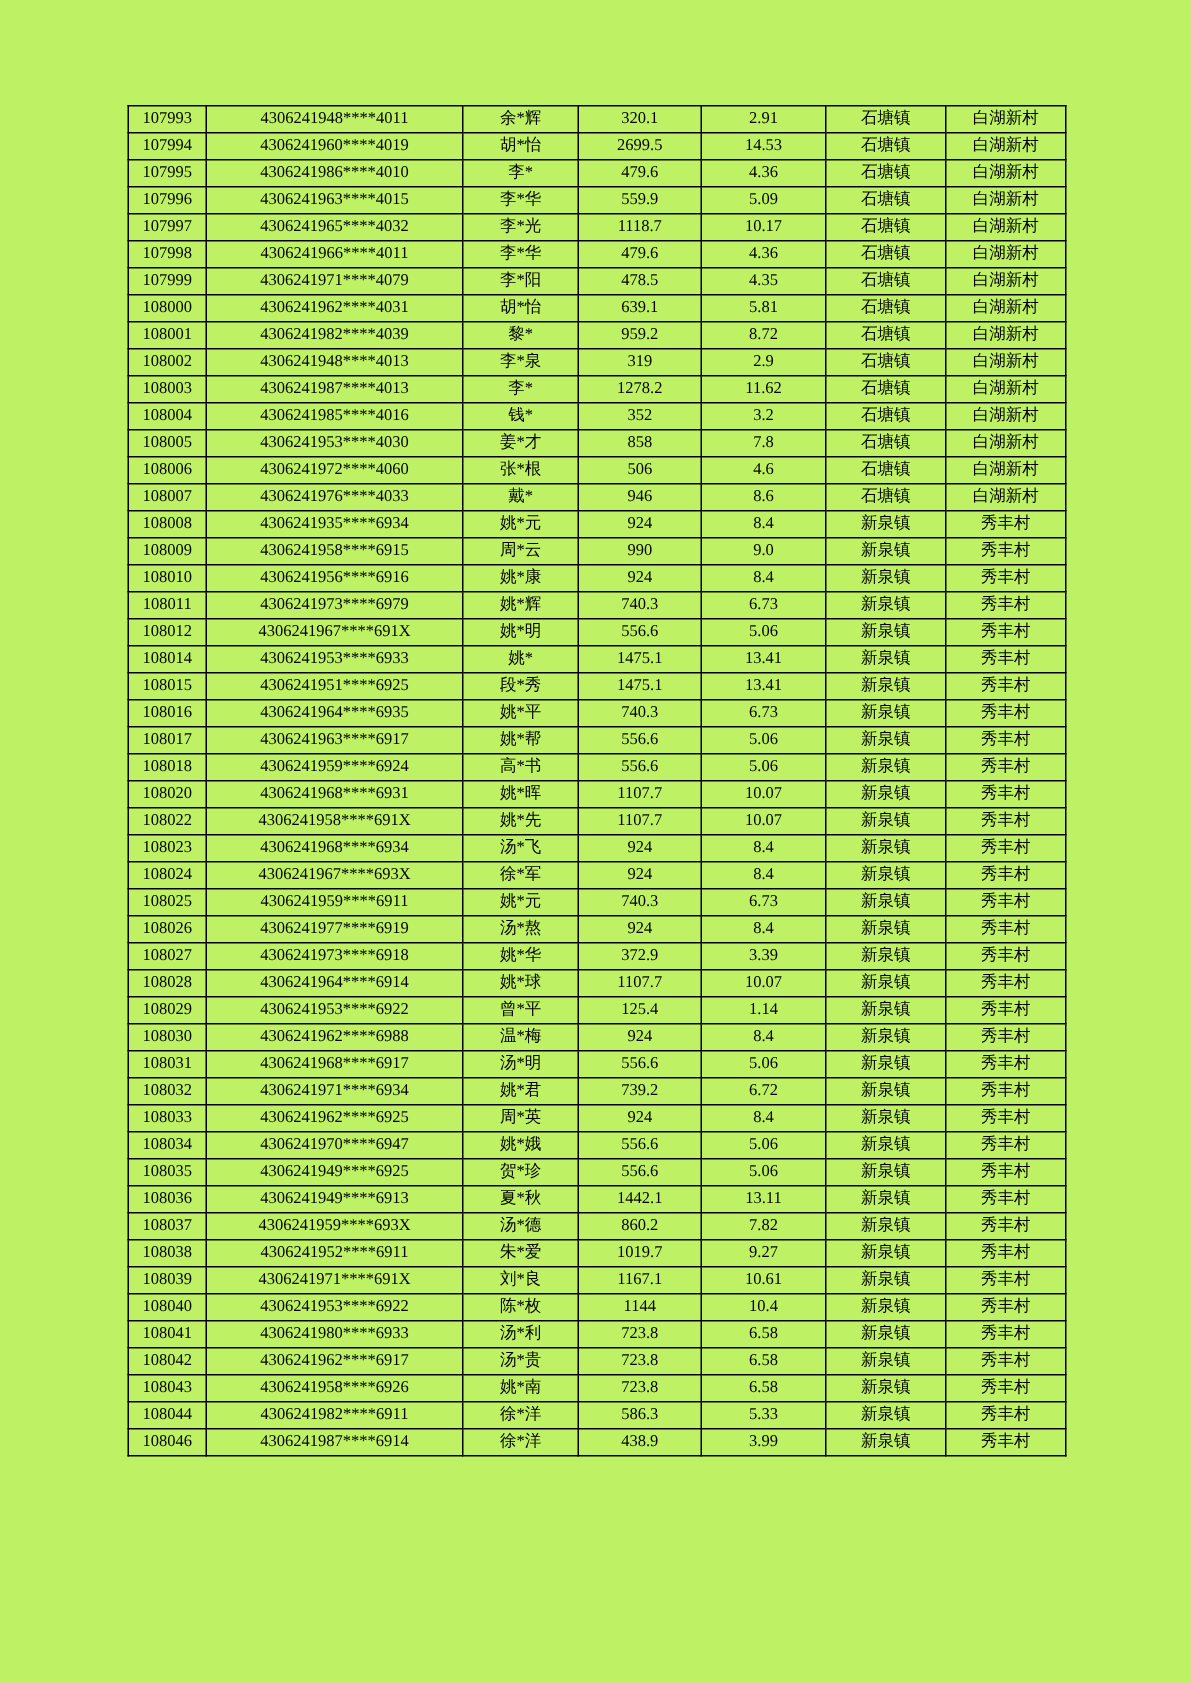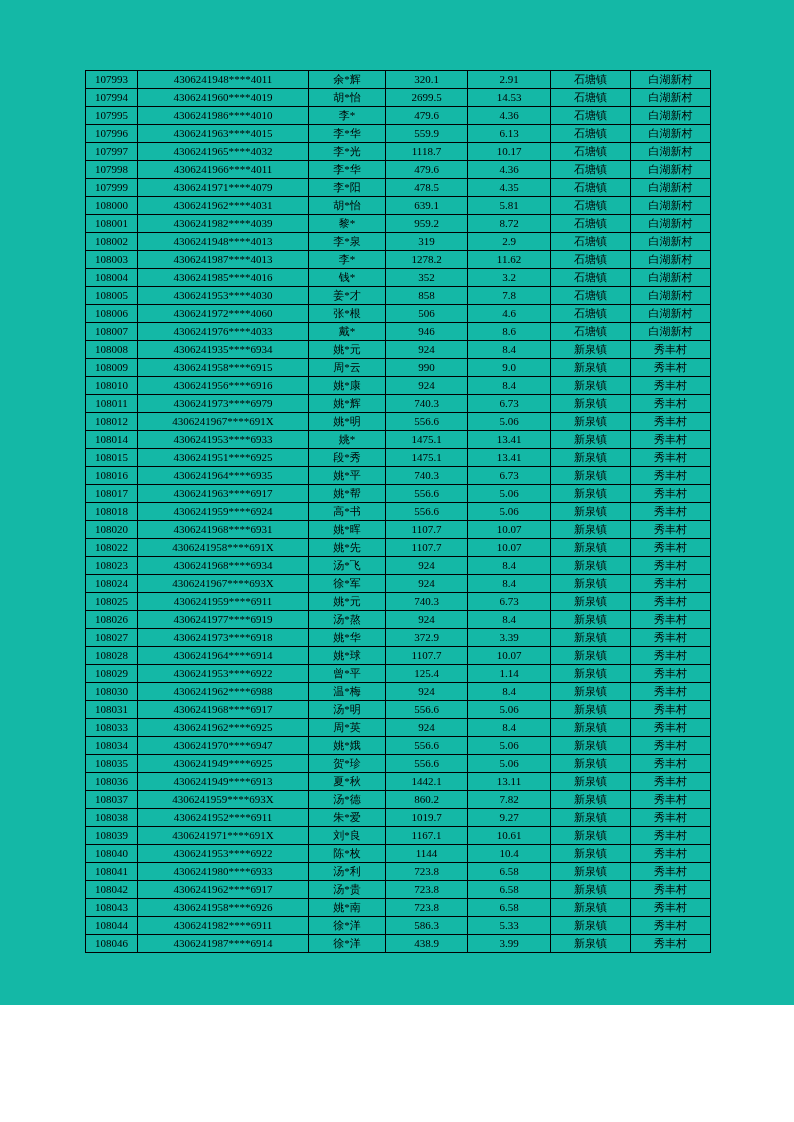--- a/index.html
+++ b/index.html
@@ -4,22 +4,22 @@
 <style>
   html, body {
     margin: 0;
     padding: 0;
     background: #ffffff;
     font-family: "Liberation Serif", "DejaVu Serif", serif;
   }
   .page {
     position: relative;
     width: 794px;
-    height: 1005px;
-    background: #14b8a6;
+    height: 1122px;
+    background: #bef264;
     overflow: hidden;
   }
   table.records {
     position: absolute;
     left: 85px;
     top: 70px;
     width: 625px;
     border-collapse: collapse;
     table-layout: fixed;
   }
@@ -82,21 +82,21 @@
           <td>479.6</td>
           <td>4.36</td>
           <td>石塘镇</td>
           <td>白湖新村</td>
         </tr>
         <tr>
           <td>107996</td>
           <td>4306241963****4015</td>
           <td>李*华</td>
           <td>559.9</td>
-          <td>6.13</td>
+          <td>5.09</td>
           <td>石塘镇</td>
           <td>白湖新村</td>
         </tr>
         <tr>
           <td>107997</td>
           <td>4306241965****4032</td>
           <td>李*光</td>
           <td>1118.7</td>
           <td>10.17</td>
           <td>石塘镇</td>
@@ -375,20 +375,29 @@
         <tr>
           <td>108031</td>
           <td>4306241968****6917</td>
           <td>汤*明</td>
           <td>556.6</td>
           <td>5.06</td>
           <td>新泉镇</td>
           <td>秀丰村</td>
         </tr>
         <tr>
+          <td>108032</td>
+          <td>4306241971****6934</td>
+          <td>姚*君</td>
+          <td>739.2</td>
+          <td>6.72</td>
+          <td>新泉镇</td>
+          <td>秀丰村</td>
+        </tr>
+        <tr>
           <td>108033</td>
           <td>4306241962****6925</td>
           <td>周*英</td>
           <td>924</td>
           <td>8.4</td>
           <td>新泉镇</td>
           <td>秀丰村</td>
         </tr>
         <tr>
           <td>108034</td>

